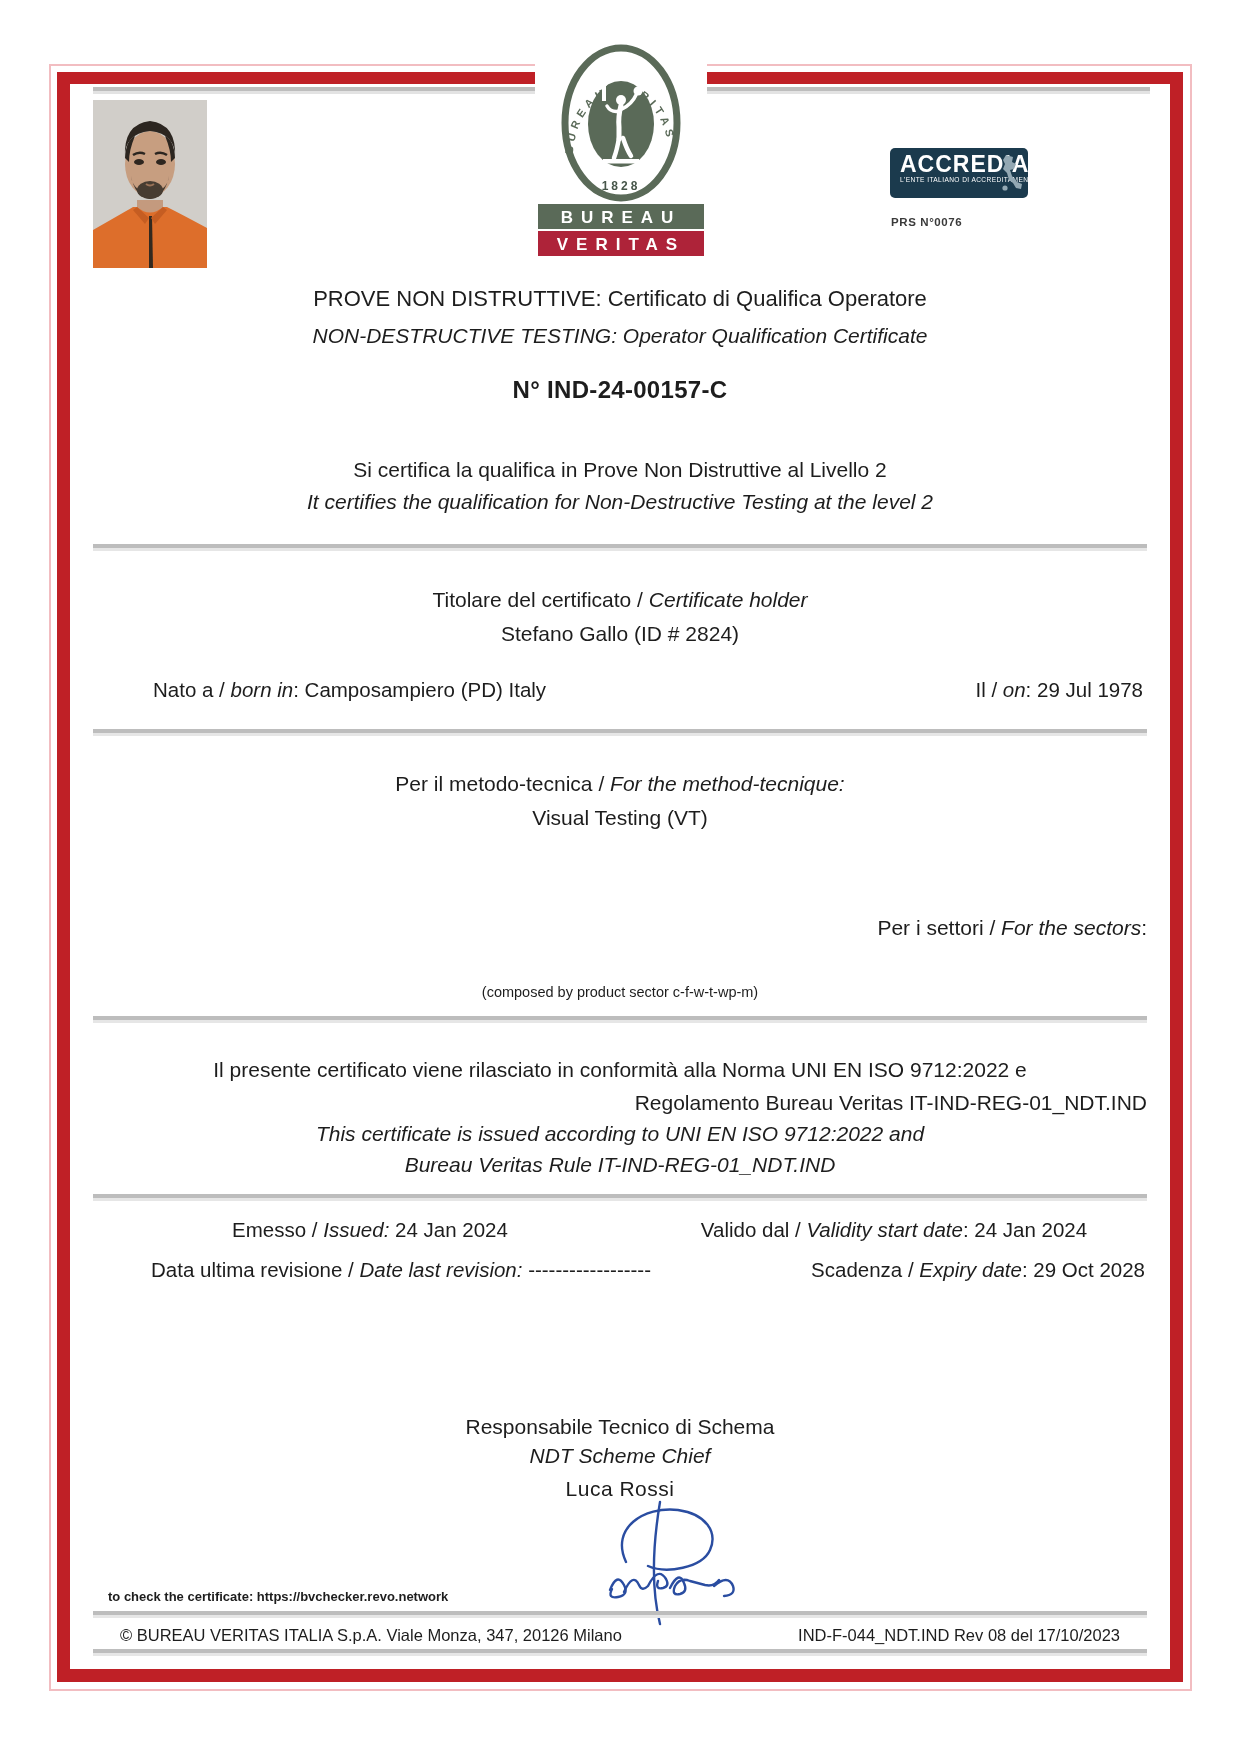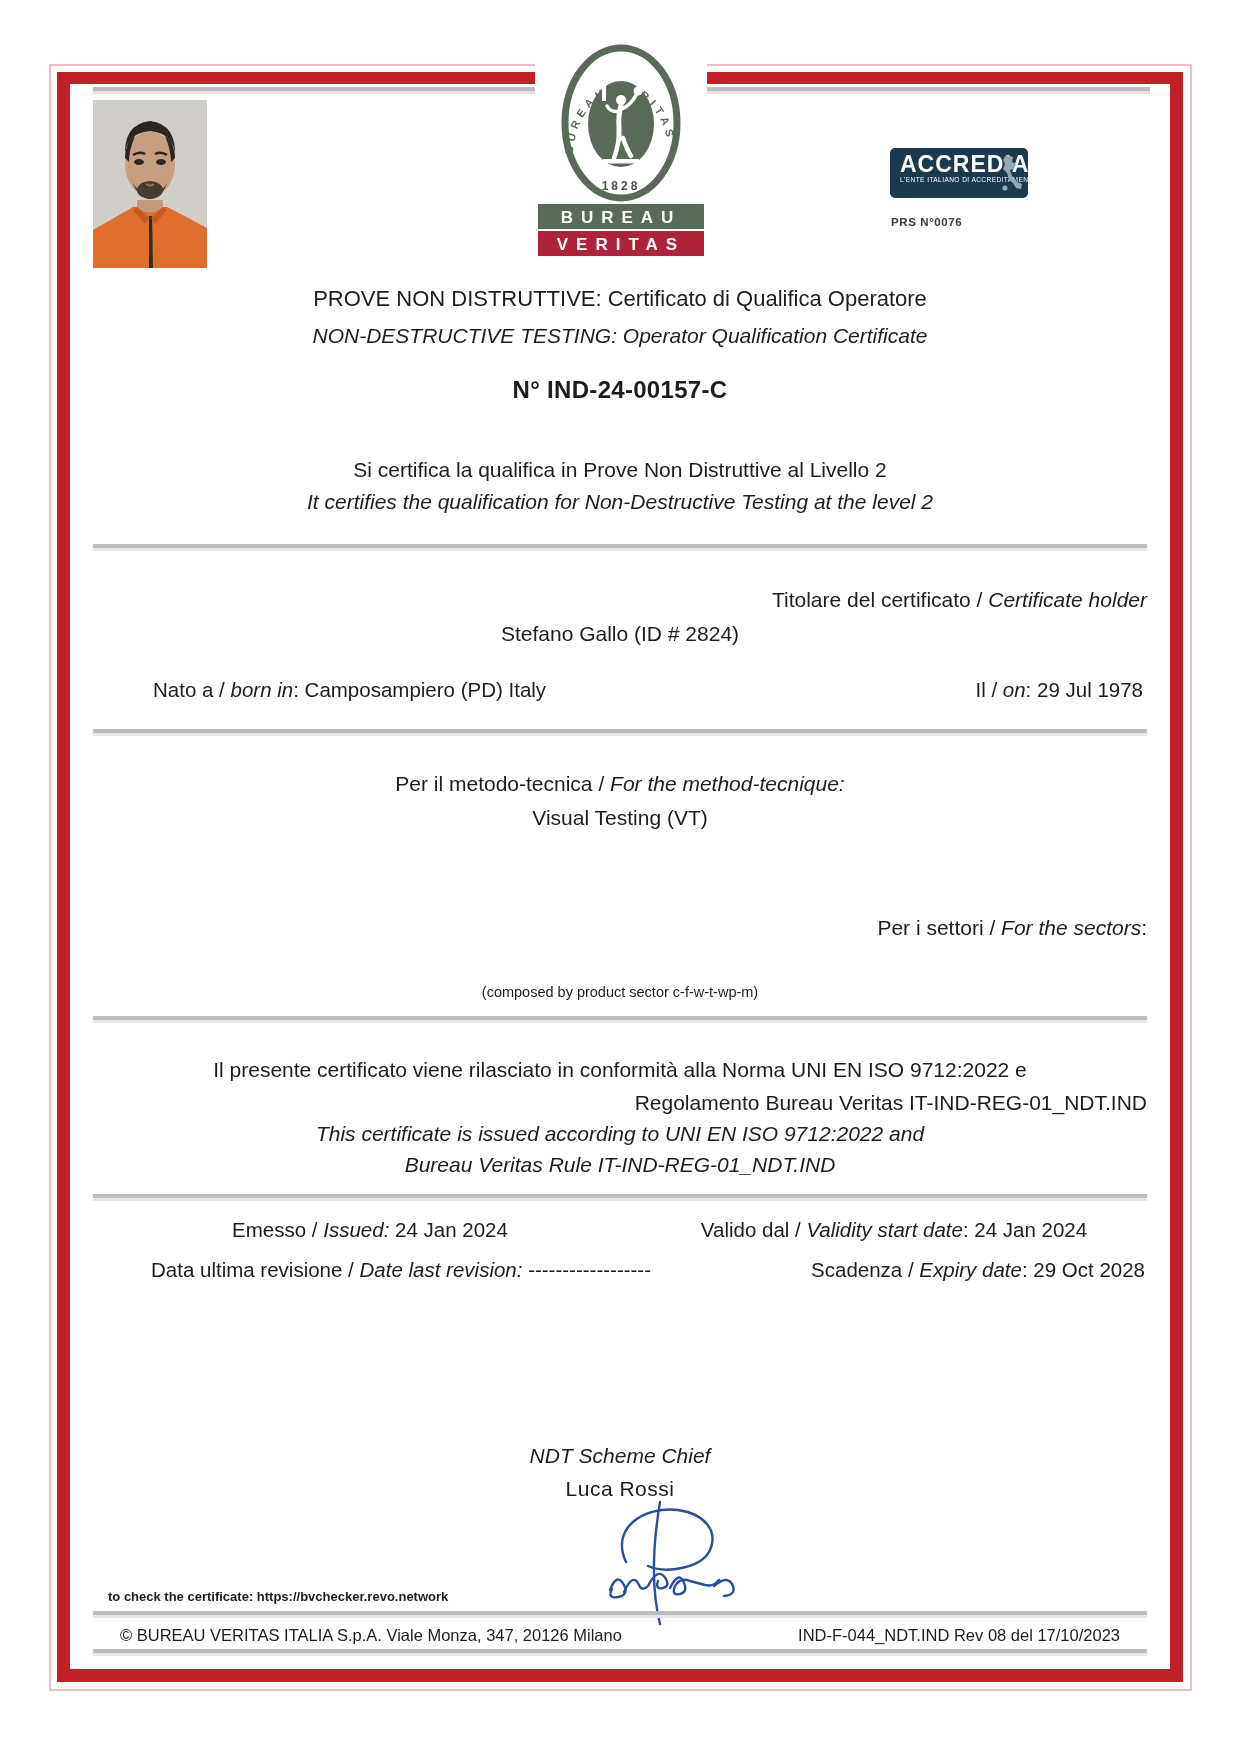--- a/index.html
+++ b/index.html
@@ -122,21 +122,21 @@
 
     <div class="cline t22" style="top:286px;">PROVE NON DISTRUTTIVE: Certificato di Qualifica Operatore</div>
     <div class="cline t21 it" style="top:324px;">NON-DESTRUCTIVE TESTING: Operator Qualification Certificate</div>
     <div class="cline certno" style="top:376px;">N° IND-24-00157-C</div>
 
     <div class="cline t21" style="top:458px;">Si certifica la qualifica in Prove Non Distruttive al Livello 2</div>
     <div class="cline t21 it" style="top:490px;">It certifies the qualification for Non-Destructive Testing at the level 2</div>
 
     <div class="divider" style="top:544px;"></div>
 
-    <div class="cline t21" style="top:588px;text-align:right;"><span>Titolare del certificato / </span><span class="it">Certificate holder</span></div>
+    <div class="cline t21" style="top:588px;"><span>Titolare del certificato / </span><span class="it">Certificate holder</span></div>
     <div class="cline t21" style="top:622px;">Stefano Gallo (ID # 2824)</div>
 
     <div>
       <span class="abs-span" style="left:60px;top:678px;"><span>Nato a / </span><span class="it">born in</span><span>: Camposampiero (PD) Italy</span></span>
       <span class="abs-span" style="right:4px;top:678px;"><span>Il / </span><span class="it">on</span><span>: 29 Jul 1978</span></span>
     </div>
 
     <div class="divider" style="top:729px;"></div>
 
     <div class="cline t21" style="top:772px;"><span>Per il metodo-tecnica / </span><span class="it">For the method-tecnique:</span></div>
@@ -154,20 +154,21 @@
 
     <div class="divider" style="top:1194px;"></div>
 
     <div>
       <span class="abs-span" style="left:277px;top:1218px;transform:translateX(-50%);"><span>Emesso / </span><span class="it">Issued:</span><span> 24 Jan 2024</span></span>
       <span class="abs-span" style="left:801px;top:1218px;transform:translateX(-50%);text-align:right;"><span>Valido dal / </span><span class="it">Validity start date</span><span>: 24 Jan 2024</span></span>
       <span class="abs-span" style="left:308px;top:1258px;transform:translateX(-50%);text-align:center;"><span>Data ultima revisione / </span><span class="it">Date last revision:</span><span> ------------------</span></span>
       <span class="abs-span" style="right:2px;top:1258px;"><span>Scadenza / </span><span class="it">Expiry date</span><span>: 29 Oct 2028</span></span>
     </div>
 
+    <div class="cline t21" style="top:1415px;">Responsabile Tecnico di Schema</div>
     <div class="cline t21 it" style="top:1444px;">NDT Scheme Chief</div>
     <div class="cline t21 name-line" style="top:1477px;">Luca Rossi</div>
 
     <svg class="sig-svg" width="220" height="130" viewBox="0 0 220 130">
       <g fill="none" stroke="#2a4da1" stroke-width="2.4" stroke-linecap="round">
         <path d="M78 64 C 62 30, 96 8, 130 12 C 158 16, 170 34, 162 52 C 154 70, 118 76, 100 68"></path>
         <path d="M112 4 C 106 40, 102 86, 112 126"></path>
         <path d="M62 92 q 7 -18 14 -5 q 5 10 -6 12 q -11 2 -6 -8"></path>
         <path d="M76 94 q 9 -20 15 -7 q 3 7 9 1 q 10 -20 18 -7 q 4 7 -3 9 q -8 2 -5 -7"></path>
         <path d="M122 90 q 9 -18 14 -5 q 4 9 -4 11 q -9 2 -5 -8 q 5 -9 15 -5 l 15 4 q 9 2 14 -5"></path>

